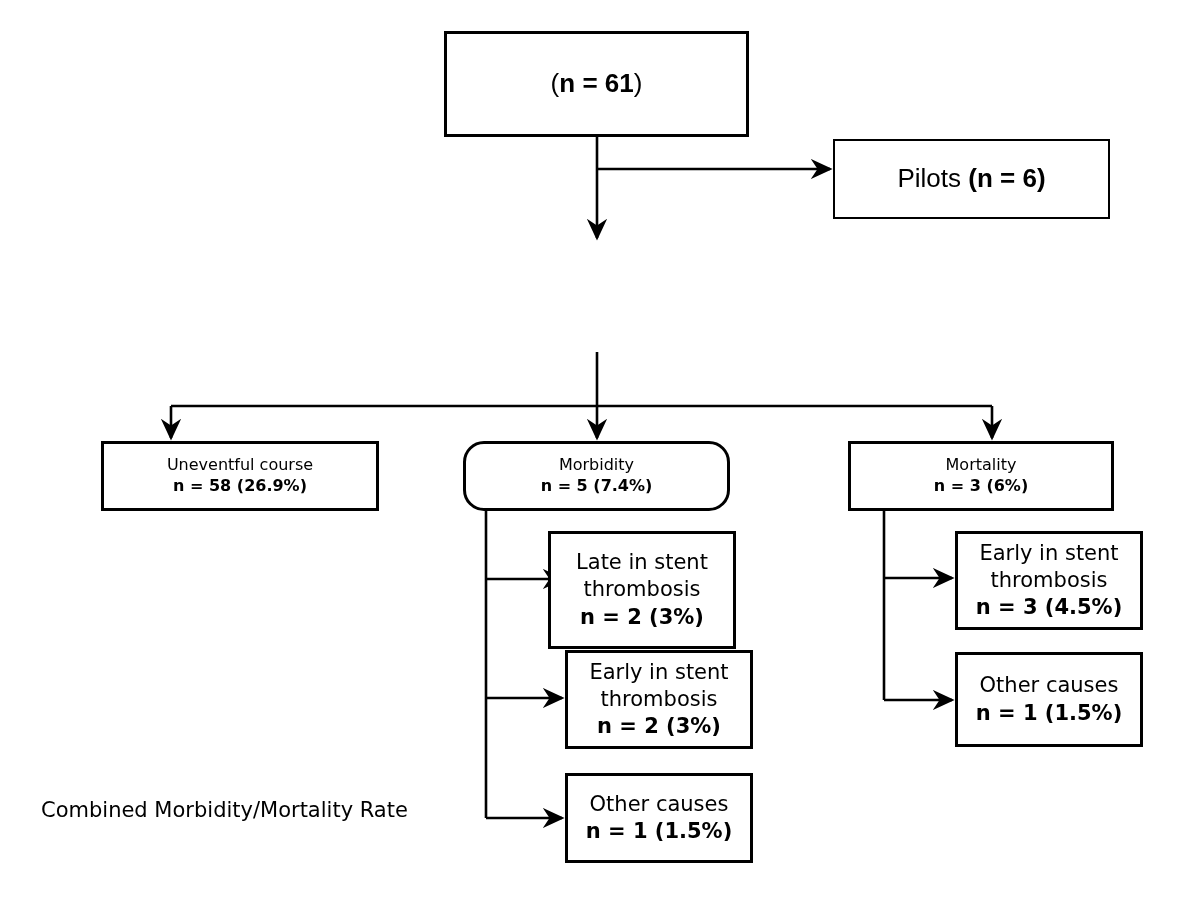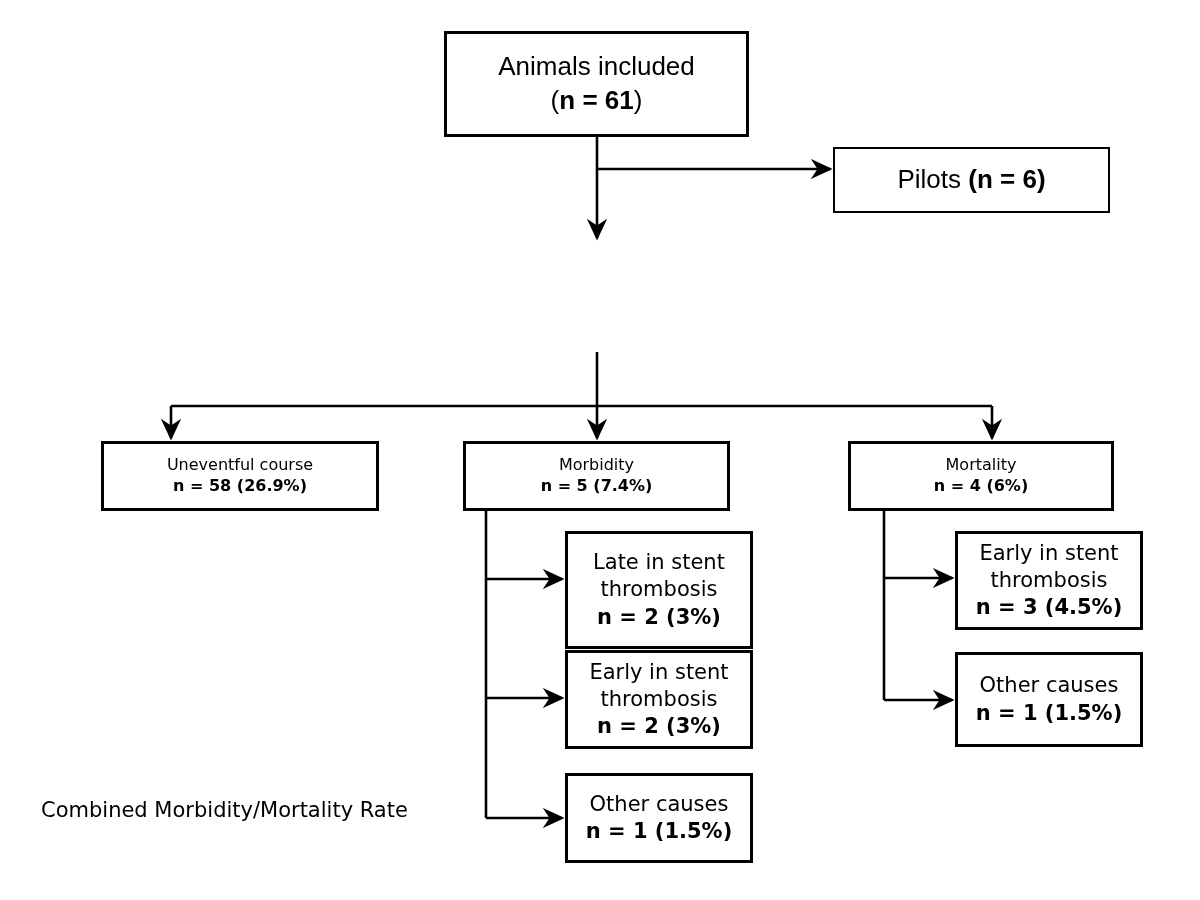--- a/index.html
+++ b/index.html
@@ -92,49 +92,48 @@
     <path d="M486,579 L562,579" stroke="#000" stroke-width="2.6" fill="none" marker-end="url(#ah)"></path>
     <path d="M486,698 L562,698" stroke="#000" stroke-width="2.6" fill="none" marker-end="url(#ah)"></path>
     <path d="M486,818 L562,818" stroke="#000" stroke-width="2.6" fill="none" marker-end="url(#ah)"></path>
 
     <path d="M884,510 L884,700" stroke="#000" stroke-width="2.6" fill="none"></path>
     <path d="M884,578 L952,578" stroke="#000" stroke-width="2.6" fill="none" marker-end="url(#ah)"></path>
     <path d="M884,700 L952,700" stroke="#000" stroke-width="2.6" fill="none" marker-end="url(#ah)"></path>
   </svg>
 
   <div class="node face-helv t26" style="left:444px; top:31px; width:305px; height:106px;">
-    <div class="line-reg">Animals included</div>
     <div>
       <span class="paren">(</span><span class="line-bold">n = 61</span><span class="paren">)</span>
     </div>
   </div>
 
-  <div class="node face-helv t26 thin" style="left:833px; top:139px; width:277px; height:66px;margin-top:8px;">
+  <div class="node face-helv t26 thin" style="left:833px; top:139px; width:277px; height:80px;">
     <div>
       <span class="line-reg">Pilots </span><span class="line-bold">(n = 6)</span>
     </div>
   </div>
 
 
   <div class="node face-hum t22" style="left:101px; top:441px; width:278px; height:70px;">
     <div class="line-reg">Uneventful course</div>
     <div class="line-bold">n = 58 (26.9%)</div>
   </div>
 
-  <div class="node face-hum t22" style="left:463px; top:441px; width:267px; height:70px;">
+  <div class="node face-hum t22" style="left:463px; top:441px; width:267px; height:70px;border-radius:21px;">
     <div class="line-reg">Morbidity</div>
     <div class="line-bold">n = 5 (7.4%)</div>
   </div>
 
   <div class="node face-hum t22" style="left:848px; top:441px; width:266px; height:70px;">
     <div class="line-reg">Mortality</div>
-    <div class="line-bold">n = 4 (6%)</div>
+    <div class="line-bold">n = 3 (6%)</div>
   </div>
 
-  <div class="node face-hum t21" style="left:565px; top:531px; width:188px; height:118px;">
+  <div class="node face-hum t21" style="left:548px; top:531px; width:188px; height:118px;">
     <div class="line-reg">Late in stent</div>
     <div class="line-reg">thrombosis</div>
     <div class="line-bold">n = 2 (3%)</div>
   </div>
 
   <div class="node face-hum t21" style="left:565px; top:650px; width:188px; height:99px;">
     <div class="line-reg">Early in stent</div>
     <div class="line-reg">thrombosis</div>
     <div class="line-bold">n = 2 (3%)</div>
   </div>

